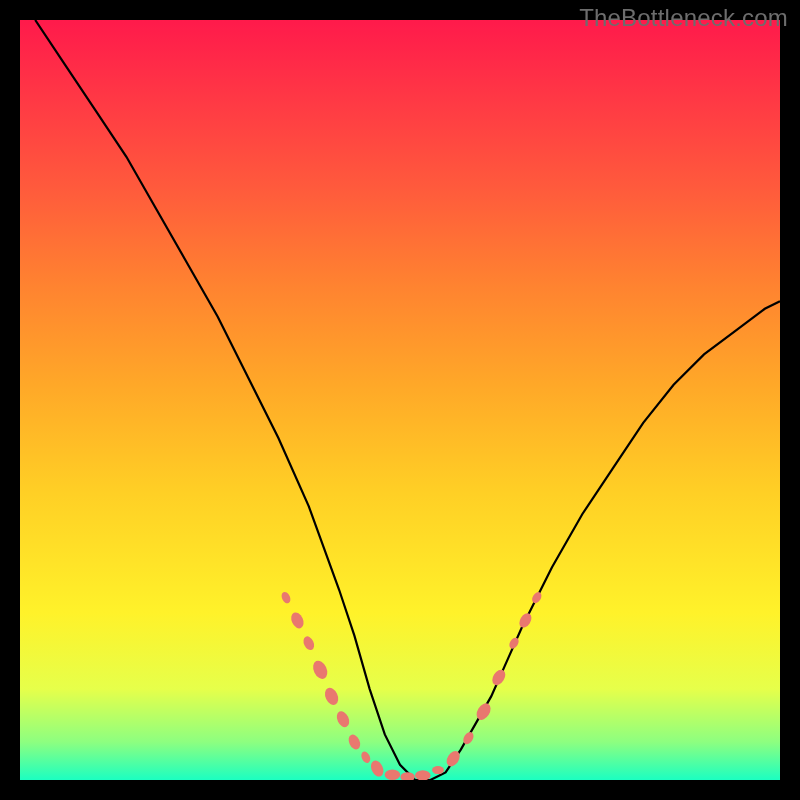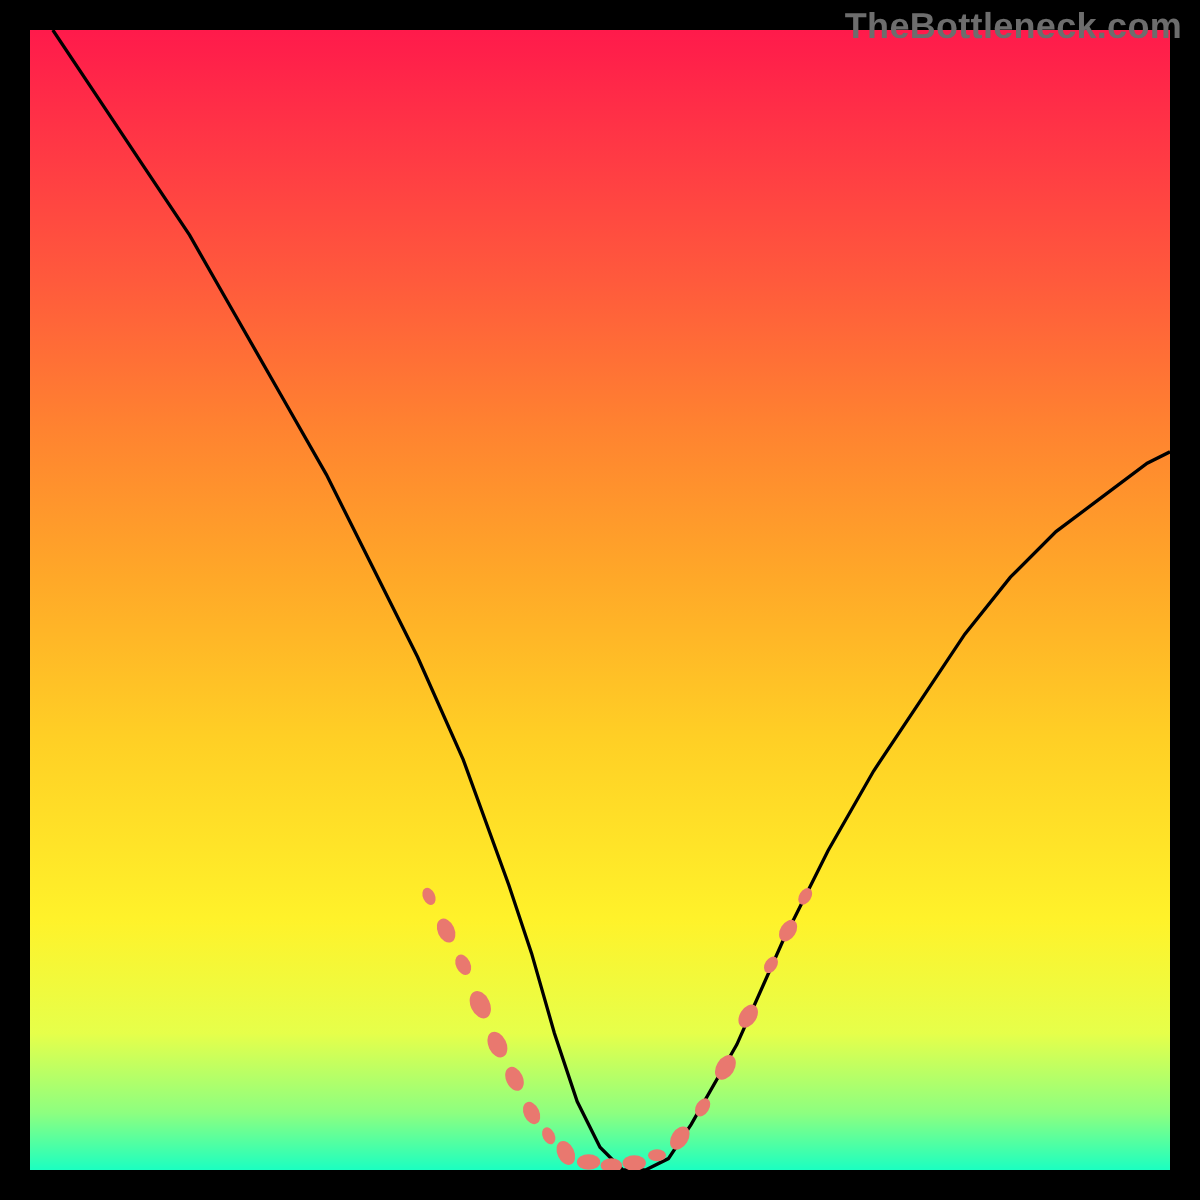--- a/index.html
+++ b/index.html
@@ -38,21 +38,21 @@
     position: absolute;
     inset: 0;
   }
   .watermark {
     position: absolute;
     top: 4px;
     right: 12px;
     color: #6d6d6d;
     font-size: 24px;
     letter-spacing: 0.2px;
-    font-weight: 700;
+    font-weight: 400;
     user-select: none;
   }
 </style>
 </head>
 <body>
 
 <div class="frame">
   <div class="gradient-bg"></div>
   <svg class="curve-layer" viewBox="0 0 760 760" preserveAspectRatio="none">
     <path id="curve-path" fill="none" stroke="#000000" stroke-width="2.2" d="M15.2 0.0 L45.6 45.6 L76.0 91.2 L106.4 136.8 L136.8 190.0 L167.2 243.2 L197.6 296.4 L228.0 357.2 L258.4 418.0 L288.8 486.4 L319.2 570.0 L334.4 615.6 L349.6 668.8 L364.8 714.4 L380.0 744.8 L395.2 760.0 L410.4 760.0 L425.6 752.4 L440.8 729.6 L471.2 676.4 L501.6 608.0 L532.0 547.2 L562.4 494.0 L592.8 448.4 L623.2 402.8 L653.6 364.8 L684.0 334.4 L714.4 311.6 L744.8 288.8 L760.0 281.2"></path>

